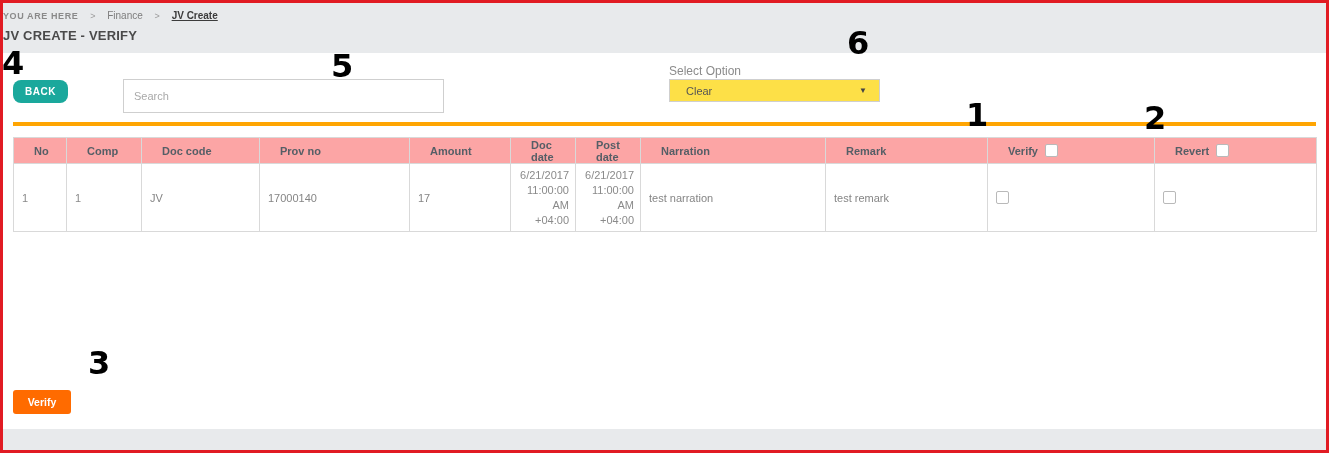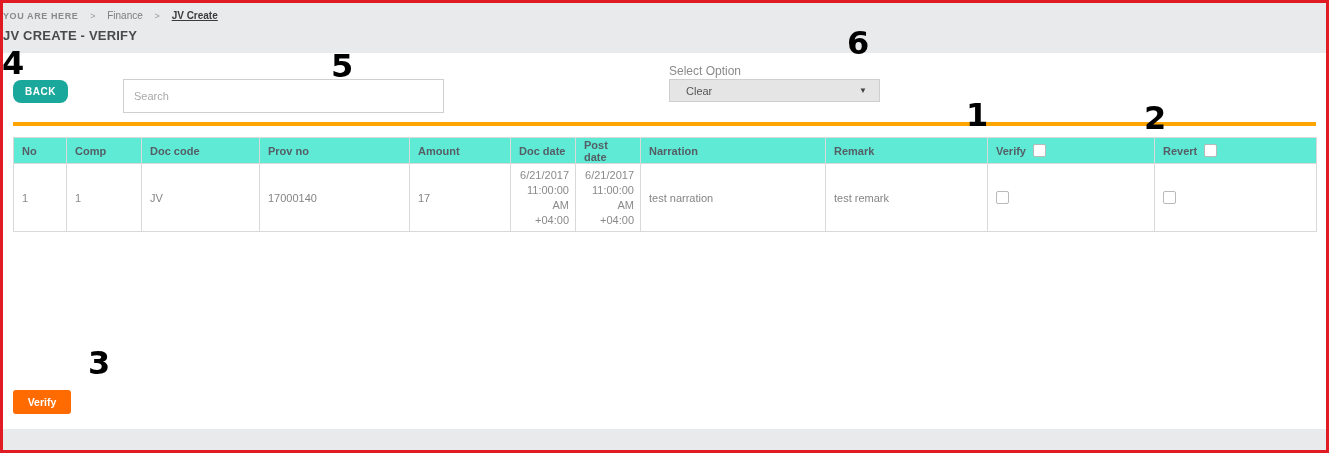--- a/index.html
+++ b/index.html
@@ -45,21 +45,21 @@
     border: 1px solid #cfcfcf; padding: 16px 10px; font-size: 11px; color: #555;
     font-family: "Liberation Sans", sans-serif; outline: none;
   }
   .search-input::placeholder { color: #a9a9a9; }
   .select-label {
     position: absolute; left: 666px; top: 61px;
     font-size: 12px; color: #8b8b8b;
   }
   .select-box {
     position: absolute; left: 666px; top: 76px; width: 211px; height: 23px;
-    border: 1px solid #cfcfcf; background: #e5e5e5; cursor: pointer;
+    border: 1px solid #cfcfcf; background: #fde047; cursor: pointer;
     display: flex; align-items: center; justify-content: space-between;
     padding: 0 12px 0 16px;
     gap: 14px;
   }
   .select-box .select-value { font-size: 11px; color: #555; }
   .select-box .arrow { font-size: 8px; color: #444; }
 
   
   .divider {
     position: absolute; left: 10px; top: 119px; width: 1303px; height: 4px;
@@ -67,22 +67,22 @@
   }
 
   
   .grid {
     position: absolute; left: 10px; top: 134px;
     border-collapse: collapse; table-layout: fixed; width: 1303px;
     background: #fff;
   }
   .grid th, .grid td { border: 1px solid #d9d9d9; overflow: hidden; }
   .grid th {
-    background: #5eead4; height: 26px; text-align: left;
-    font-size: 11px; font-weight: bold; color: #555e66; padding: 0 8px;
+    background: #fca5a5; height: 26px; text-align: left;
+    font-size: 11px; font-weight: bold; color: #555e66; padding: 0 20px;
   }
   .grid td {
     height: 46px; font-size: 11px; color: #858585; padding: 0 8px;
     vertical-align: middle; background: #fff;
   }
   .grid td.num-cell { color: #8a8a8a; }
   .grid td.date-cell {
     text-align: right; padding: 4px 6px; line-height: 1.35; color: #8a8a8a; margin-left: 12px;
   }
   .hdr-check { display: inline-flex; align-items: center; gap: 7px; }

